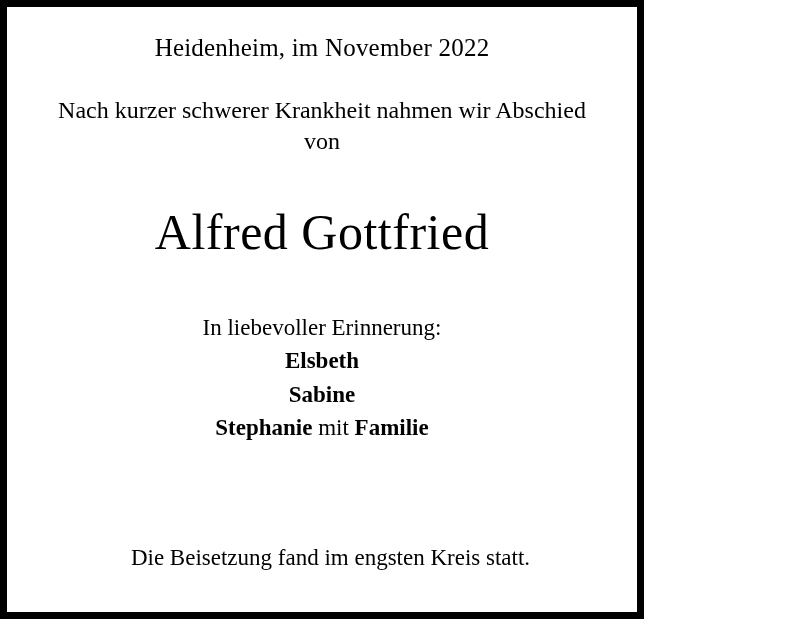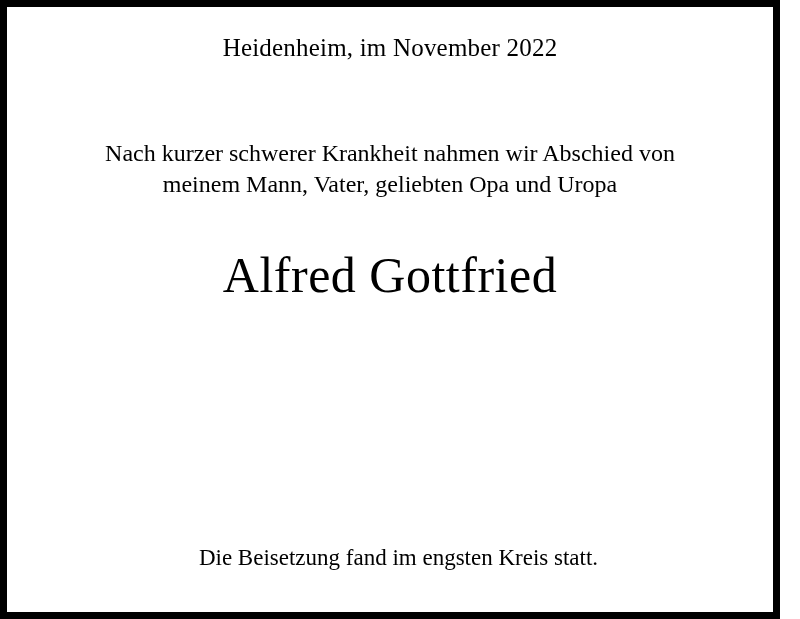--- a/index.html
+++ b/index.html
@@ -10,37 +10,37 @@
   body {
     width: 800px;
     height: 619px;
     font-family: "Liberation Serif", serif;
     color: #000000;
     overflow: hidden;
   }
   .obituary {
     position: relative;
     box-sizing: border-box;
-    width: 780px;
+    width: 644px;
     height: 619px;
     background: #ffffff;
     border: 7px solid #000000;
     padding: 18px 40px 0 40px;
     text-align: center;
   }
   .place-date {
     font-size: 25px;
     line-height: 1.2;
     margin-top: 8px;
     letter-spacing: 0.2px;
   }
   .intro {
     font-size: 24px;
     line-height: 1.28;
-    margin-top: 75px;
+    margin-top: 32px;
     padding: 0 10px;
   }
   .intro .line {
     display: block;
   }
   .name {
     font-size: 50px;
     line-height: 1.1;
     margin-top: 49px;
     font-weight: normal;
@@ -84,22 +84,27 @@
 </style>
 </head>
 <body>
 
 <div class="obituary">
 
   <div class="place-date">Heidenheim, im November 2022</div>
 
   <div class="intro">
     <span class="line">Nach kurzer schwerer Krankheit nahmen wir Abschied von</span>
-    <span class="line">meinem Mann, Vater, geliebten Opa und Uropa</span>
   </div>
 
   <div class="name">Alfred Gottfried</div>
 
 
+  <div class="memory">
+    <span class="heading">In liebevoller Erinnerung:</span>
+    <span class="mourner">Elsbeth</span>
+    <span class="mourner">Sabine</span>
+    <span class="mourner"><span>Stephanie</span><span class="plain"> mit </span><span>Familie</span></span>
+  </div>
 
   <div class="footer">Die Beisetzung fand im engsten Kreis statt.</div>
 
 </div>
 
 </body></html>

